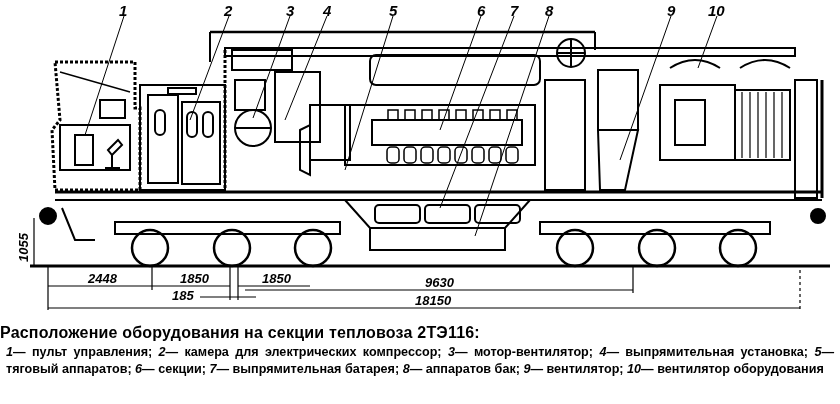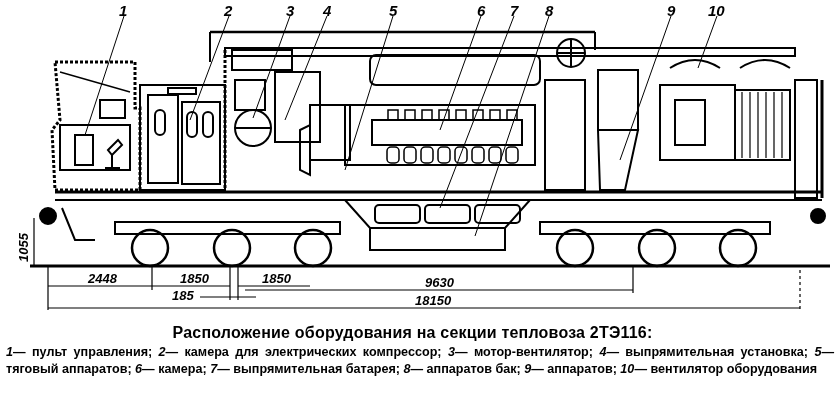--- a/index.html
+++ b/index.html
@@ -1,20 +1,20 @@
 <!DOCTYPE html>
 <html><head>
 <meta charset="utf-8">
 <style>
   html, body { margin:0; padding:0; background:#ffffff; }
   body { width:840px; height:404px; position:relative; overflow:hidden; font-family:"Liberation Sans", sans-serif; color:#000; }
   #drawing { position:absolute; left:0; top:0; width:840px; height:320px; }
   .callout { font-family:"Liberation Sans", sans-serif; font-style:italic; font-weight:bold; font-size:15px; }
   .dim { font-family:"Liberation Sans", sans-serif; font-style:italic; font-weight:bold; font-size:13px; }
-  #caption-title { position:absolute; left:0; width:825px; top:324px; text-align:center; font-size:16px; font-weight:bold; letter-spacing:0.2px; }
+  #caption-title { position:absolute; left:0; width:825px; top:324px; font-size:16px; font-weight:bold; letter-spacing:0.2px; }
   #caption-legend { position:absolute; left:6px; width:828px; top:344px; font-size:12.6px; font-weight:bold; line-height:17px; text-align:justify; }
   #caption-legend .n { font-style:italic; }
 </style>
 </head>
 <body>
 
 <svg id="drawing" viewBox="0 0 840 320" xmlns="http://www.w3.org/2000/svg">
   <g fill="none" stroke="#000" stroke-width="2">
 
     <line x1="210" y1="32" x2="595" y2="32" stroke-width="2.5"></line>
@@ -168,18 +168,18 @@
 </svg>
 
 <div id="caption-title">Расположение оборудования на секции тепловоза 2ТЭ116:</div>
 
 <div id="caption-legend">
   <span><span class="n">1</span><span>—</span> <span>пульт управления;</span></span>
   <span><span class="n">2</span><span>—</span> <span>камера для электрических компрессор;</span></span>
   <span><span class="n">3</span><span>—</span> <span>мотор-вентилятор;</span></span>
   <span><span class="n">4</span><span>—</span> <span>выпрямительная установка;</span></span>
   <span><span class="n">5</span><span>—</span> <span>тяговый аппаратов;</span></span>
-  <span><span class="n">6</span><span>—</span> <span>камера;</span></span>
+  <span><span class="n">6</span><span>—</span> <span>секции;</span></span>
   <span><span class="n">7</span><span>—</span> <span>выпрямительная батарея;</span></span>
   <span><span class="n">8</span><span>—</span> <span>аппаратов бак;</span></span>
-  <span><span class="n">9</span><span>—</span> <span>аппаратов;</span></span>
+  <span><span class="n">9</span><span>—</span> <span>вентилятор;</span></span>
   <span><span class="n">10</span><span>—</span> <span>вентилятор оборудования</span></span>
 </div>
 
 </body></html>

